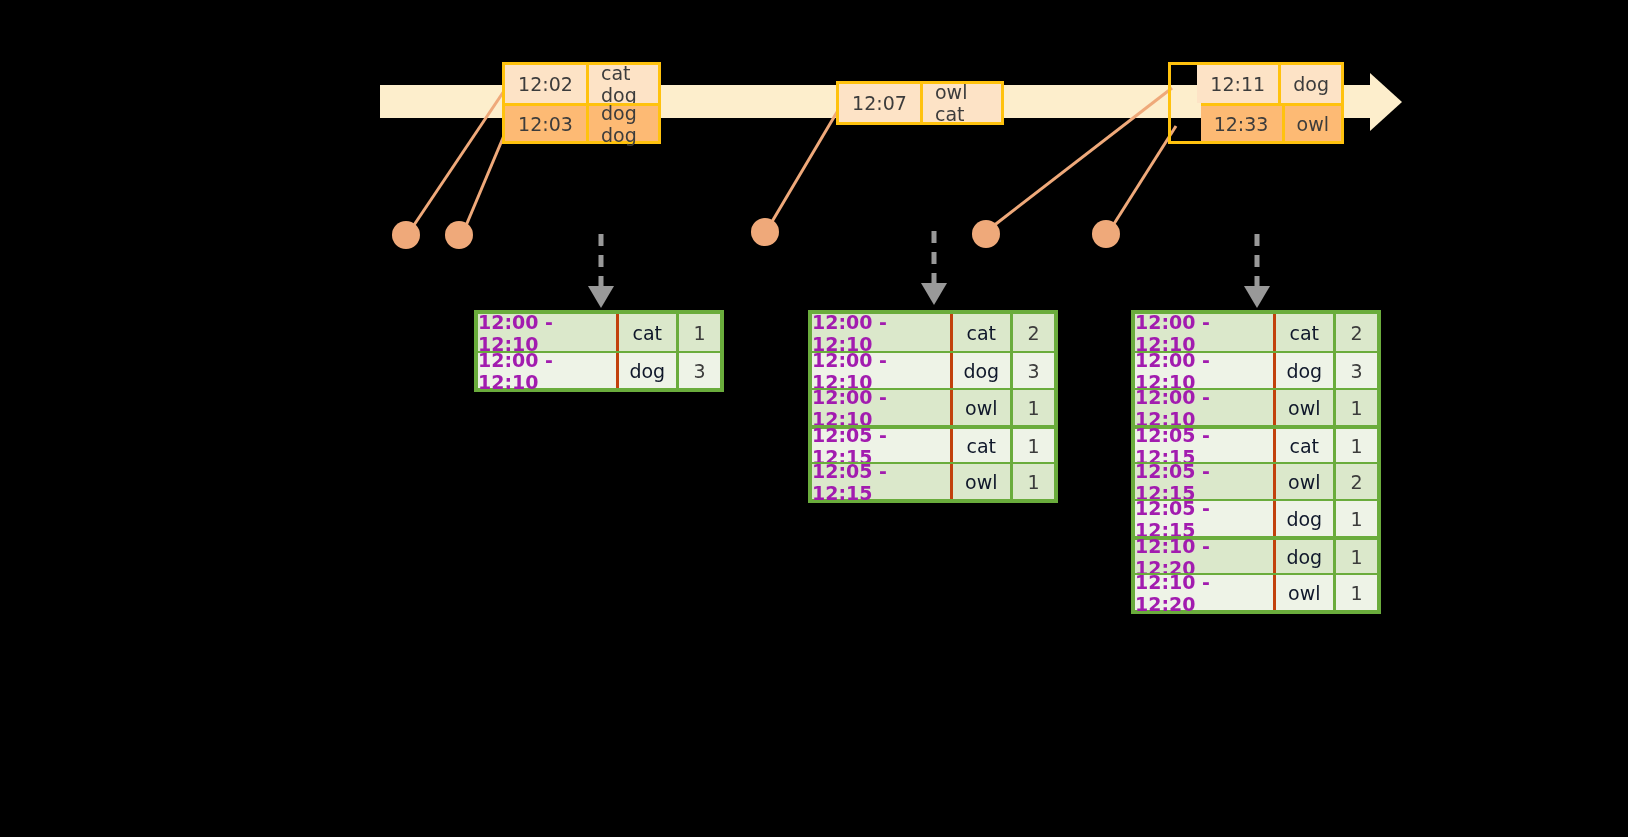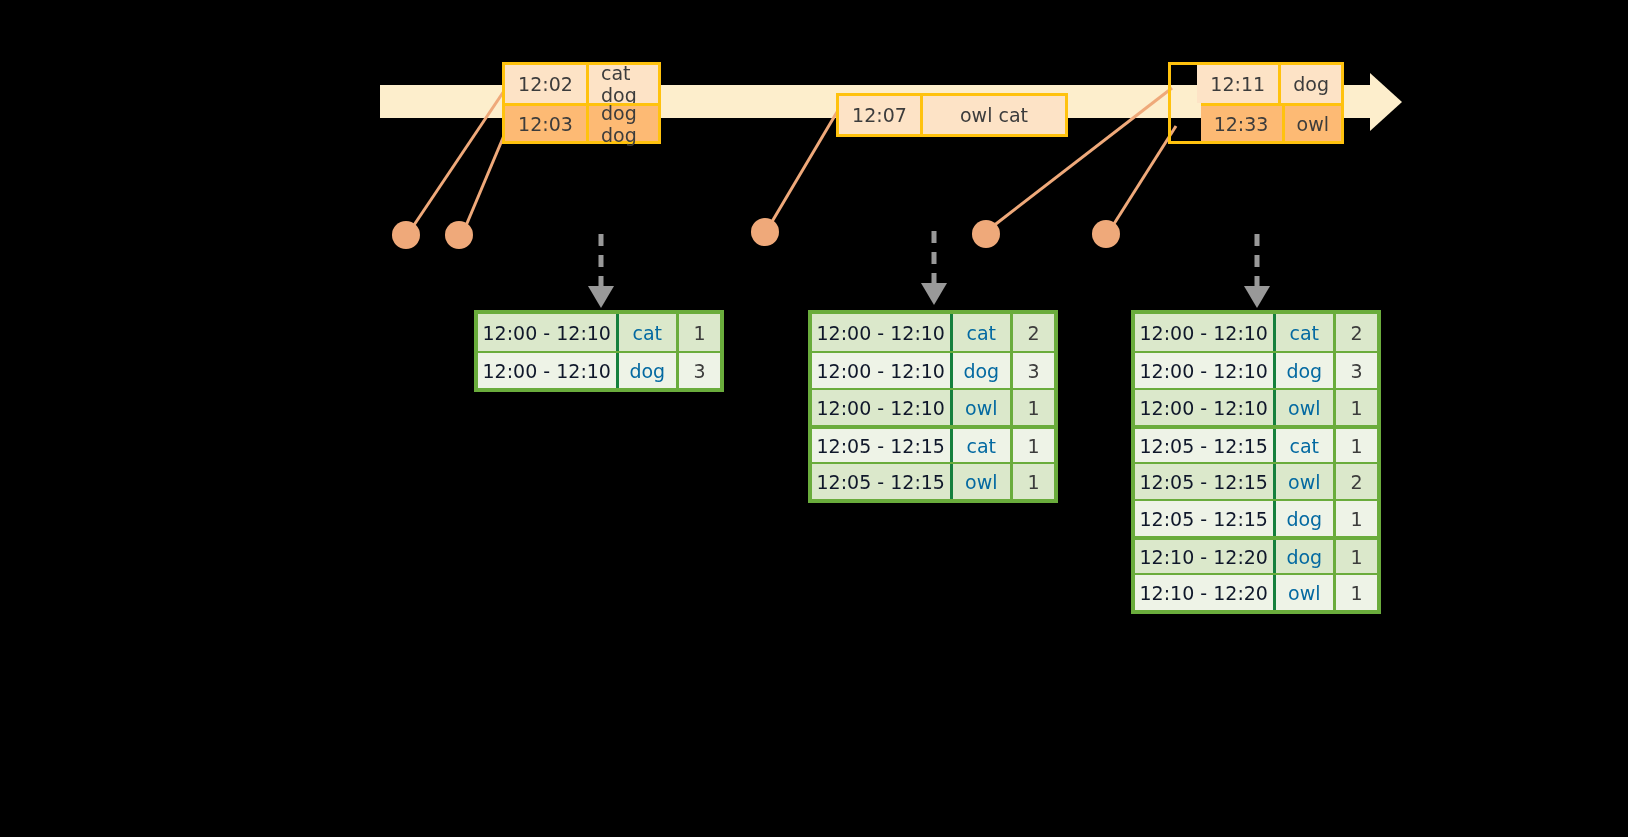--- a/index.html
+++ b/index.html
@@ -21,41 +21,41 @@
   .evt-row + .evt-row{border-top:3px solid #ffc20e;}
   .evt-row .t{width:84px;box-sizing:border-box;display:flex;align-items:center;
       justify-content:center;border-right:3px solid #ffc20e;
       font-size:19px;color:#3c3c3c;}
   .evt-row .w{flex:1;box-sizing:border-box;display:flex;align-items:center;
       justify-content:center;font-size:19px;color:#3c3c3c;padding:0 12px;}
   .shade-a .t,.shade-a .w{background:#fde3c6;}
   .shade-b .t,.shade-b .w{background:#fdba74;}
 
   #evt-1{left:502px;top:62px;width:159px;}
-  #evt-2{left:836px;top:93px;width:232px;}
+  #evt-2{left:836px;top:81px;width:168px;}
   #evt-3{left:1168px;top:62px;width:176px;align-items:flex-end;}
 
   
   #connectors{position:absolute;left:0;top:0;width:1628px;height:837px;z-index:3;}
 
   
   .dash-arrow{position:absolute;z-index:4;}
 
   
   .res-table{position:absolute;border:4px solid #6aac3c;box-sizing:border-box;
       display:flex;flex-direction:column;z-index:5;}
   .res-row{display:flex;height:37px;box-sizing:border-box;}
   .res-row + .res-row{border-top:2px solid #6aac3c;}
   .res-row.group-sep{border-top:4px solid #6aac3c;}
   .res-row .c-win{box-sizing:border-box;display:flex;align-items:center;
-      justify-content:center;border-right:3px solid #15803d;
-      font-size:19px;color:#0f172a;}
+      justify-content:center;border-right:3px solid #c2410c;
+      font-size:19px;color:#a21caf;font-weight:bold;}
   .res-row .c-word{width:62px;box-sizing:border-box;display:flex;align-items:center;
       justify-content:center;border-right:3px solid #6aac3c;
-      font-size:19px;color:#0369a1;}
+      font-size:19px;color:#0f172a;}
   .res-row .c-num{width:42px;box-sizing:border-box;display:flex;align-items:center;
       justify-content:center;font-size:19px;color:#3c3c3c;}
   .rs-a .c-win,.rs-a .c-word,.rs-a .c-num{background:#dbe8cb;}
   .rs-b .c-win,.rs-b .c-word,.rs-b .c-num{background:#eef3e7;}
 
   #tbl-1{left:474px;top:310px;width:250px;}
   #tbl-1 .c-win{width:144px;}
   #tbl-2{left:808px;top:310px;width:250px;}
   #tbl-2 .c-win{width:144px;}
   #tbl-3{left:1131px;top:310px;width:250px;}

